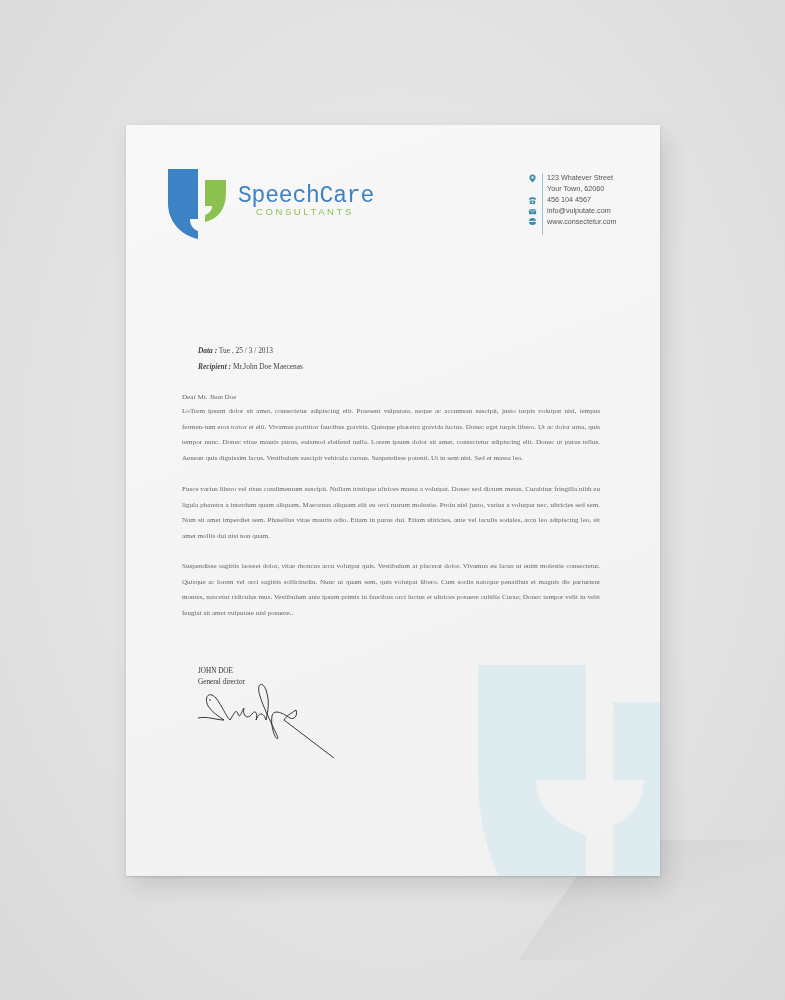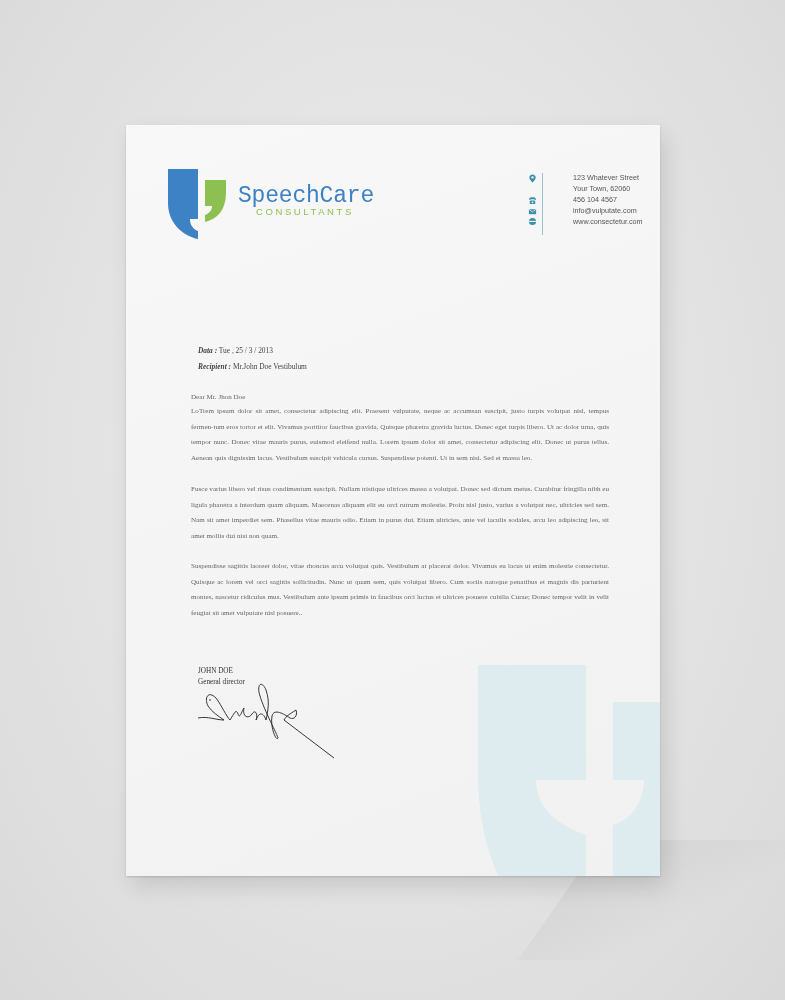--- a/index.html
+++ b/index.html
@@ -28,25 +28,25 @@
     .brand-sub {
       position: absolute; left: 130px; top: 82px;
       font-family: "Liberation Sans", sans-serif; font-size: 9.5px; color: #8cc152;
       letter-spacing: 2.6px; line-height: 1;
     }
     .contact {
       position: absolute; left: 400px; top: 48px;
       font-family: "Liberation Sans", sans-serif; font-size: 7.2px; color: #555;
     }
     .contact .vline { position: absolute; left: 16px; top: 0; width: 1px; height: 62px; background: #9bc3cf; }
-    .contact .row { position: absolute; left: 21px; white-space: nowrap; line-height: 10px; margin-left: 26px; }
+    .contact .row { position: absolute; left: 21px; white-space: nowrap; line-height: 10px; }
     .contact .ic { position: absolute; left: 2px; width: 9px; height: 9px; }
     .meta { position: absolute; left: 72px; font-size: 7.4px; color: #444; }
     .meta b { font-weight: bold; font-style: italic; }
-    .text { position: absolute; left: 65px; width: 418px; font-size: 7.1px; color: #666; line-height: 15.5px; text-align: justify; }
+    .text { position: absolute; left: 56px; width: 418px; font-size: 7.1px; color: #666; line-height: 15.5px; text-align: justify; }
     .sig-name { position: absolute; left: 72px; top: 521px; font-size: 7.2px; color: #333; line-height: 11px; margin-top: 20px; }
     .signature { position: absolute; left: 68px; top: 555px; }
     .watermark { position: absolute; left: 352px; top: 540px; }
   </style>
 </head>
 <body>
 
 <div class="shadow-cast"></div>
 
 <div class="page">
@@ -81,21 +81,21 @@
       <circle cx="5" cy="5" r="4" fill="#3b8fa8"></circle>
       <rect x="1" y="4.3" width="8" height="1.2" fill="#f6f6f6"></rect>
     </svg>
     <div class="row" style="top:44px">www.consectetur.com</div>
   </div>
 
   <div class="meta" style="top:221px">
     <b>Data :</b><span> Tue , 25 / 3 / 2013</span>
   </div>
   <div class="meta" style="top:237px">
-    <b>Recipient :</b><span> Mr.John Doe Vestibulum</span>
+    <b>Recipient :</b><span> Mr.John Doe Maecenas</span>
   </div>
 
   <div class="text" style="top:265px">Dear Mr. Jhon Doe</div>
   <div class="text" style="top:279px">LoTrem ipsum dolor sit amet, consectetur adipiscing elit. Praesent vulputate, neque ac accumsan suscipit, justo turpis volutpat nisl, tempus fermen-tum eros tortor et elit. Vivamus porttitor faucibus gravida. Quisque pharetra gravida luctus. Donec eget turpis libero. Ut ac dolor urna, quis tempor nunc. Donec vitae mauris purus, euismod eleifend nulla. Lorem ipsum dolor sit amet, consectetur adipiscing elit. Donec ut purus tellus. Aenean quis dignissim lacus. Vestibulum suscipit vehicula cursus. Suspendisse potenti. Ut in sem nisi. Sed et massa leo.</div>
   <div class="text" style="top:357px">Fusce varius libero vel risus condimentum suscipit. Nullam tristique ultrices massa a volutpat. Donec sed dictum metus. Curabitur fringilla nibh eu ligula pharetra a interdum quam aliquam. Maecenas aliquam elit eu orci rutrum molestie. Proin nisl justo, varius a volutpat nec, ultricies sed sem. Nam sit amet imperdiet sem. Phasellus vitae mauris odio. Etiam in purus dui. Etiam ultricies, ante vel iaculis sodales, arcu leo adipiscing leo, sit amet mollis dui nisi non quam.</div>
   <div class="text" style="top:434px">Suspendisse sagittis laoreet dolor, vitae rhoncus arcu volutpat quis. Vestibulum at placerat dolor. Vivamus eu lacus ut enim molestie consectetur. Quisque ac lorem vel orci sagittis sollicitudin. Nunc ut quam sem, quis volutpat libero. Cum sociis natoque penatibus et magnis dis parturient montes, nascetur ridiculus mus. Vestibulum ante ipsum primis in faucibus orci luctus et ultrices posuere cubilia Curae; Donec tempor velit in velit feugiat sit amet vulputate nisl posuere..</div>
 
   <div class="sig-name">
     <div>JOHN DOE</div>
     <div>General director</div>

